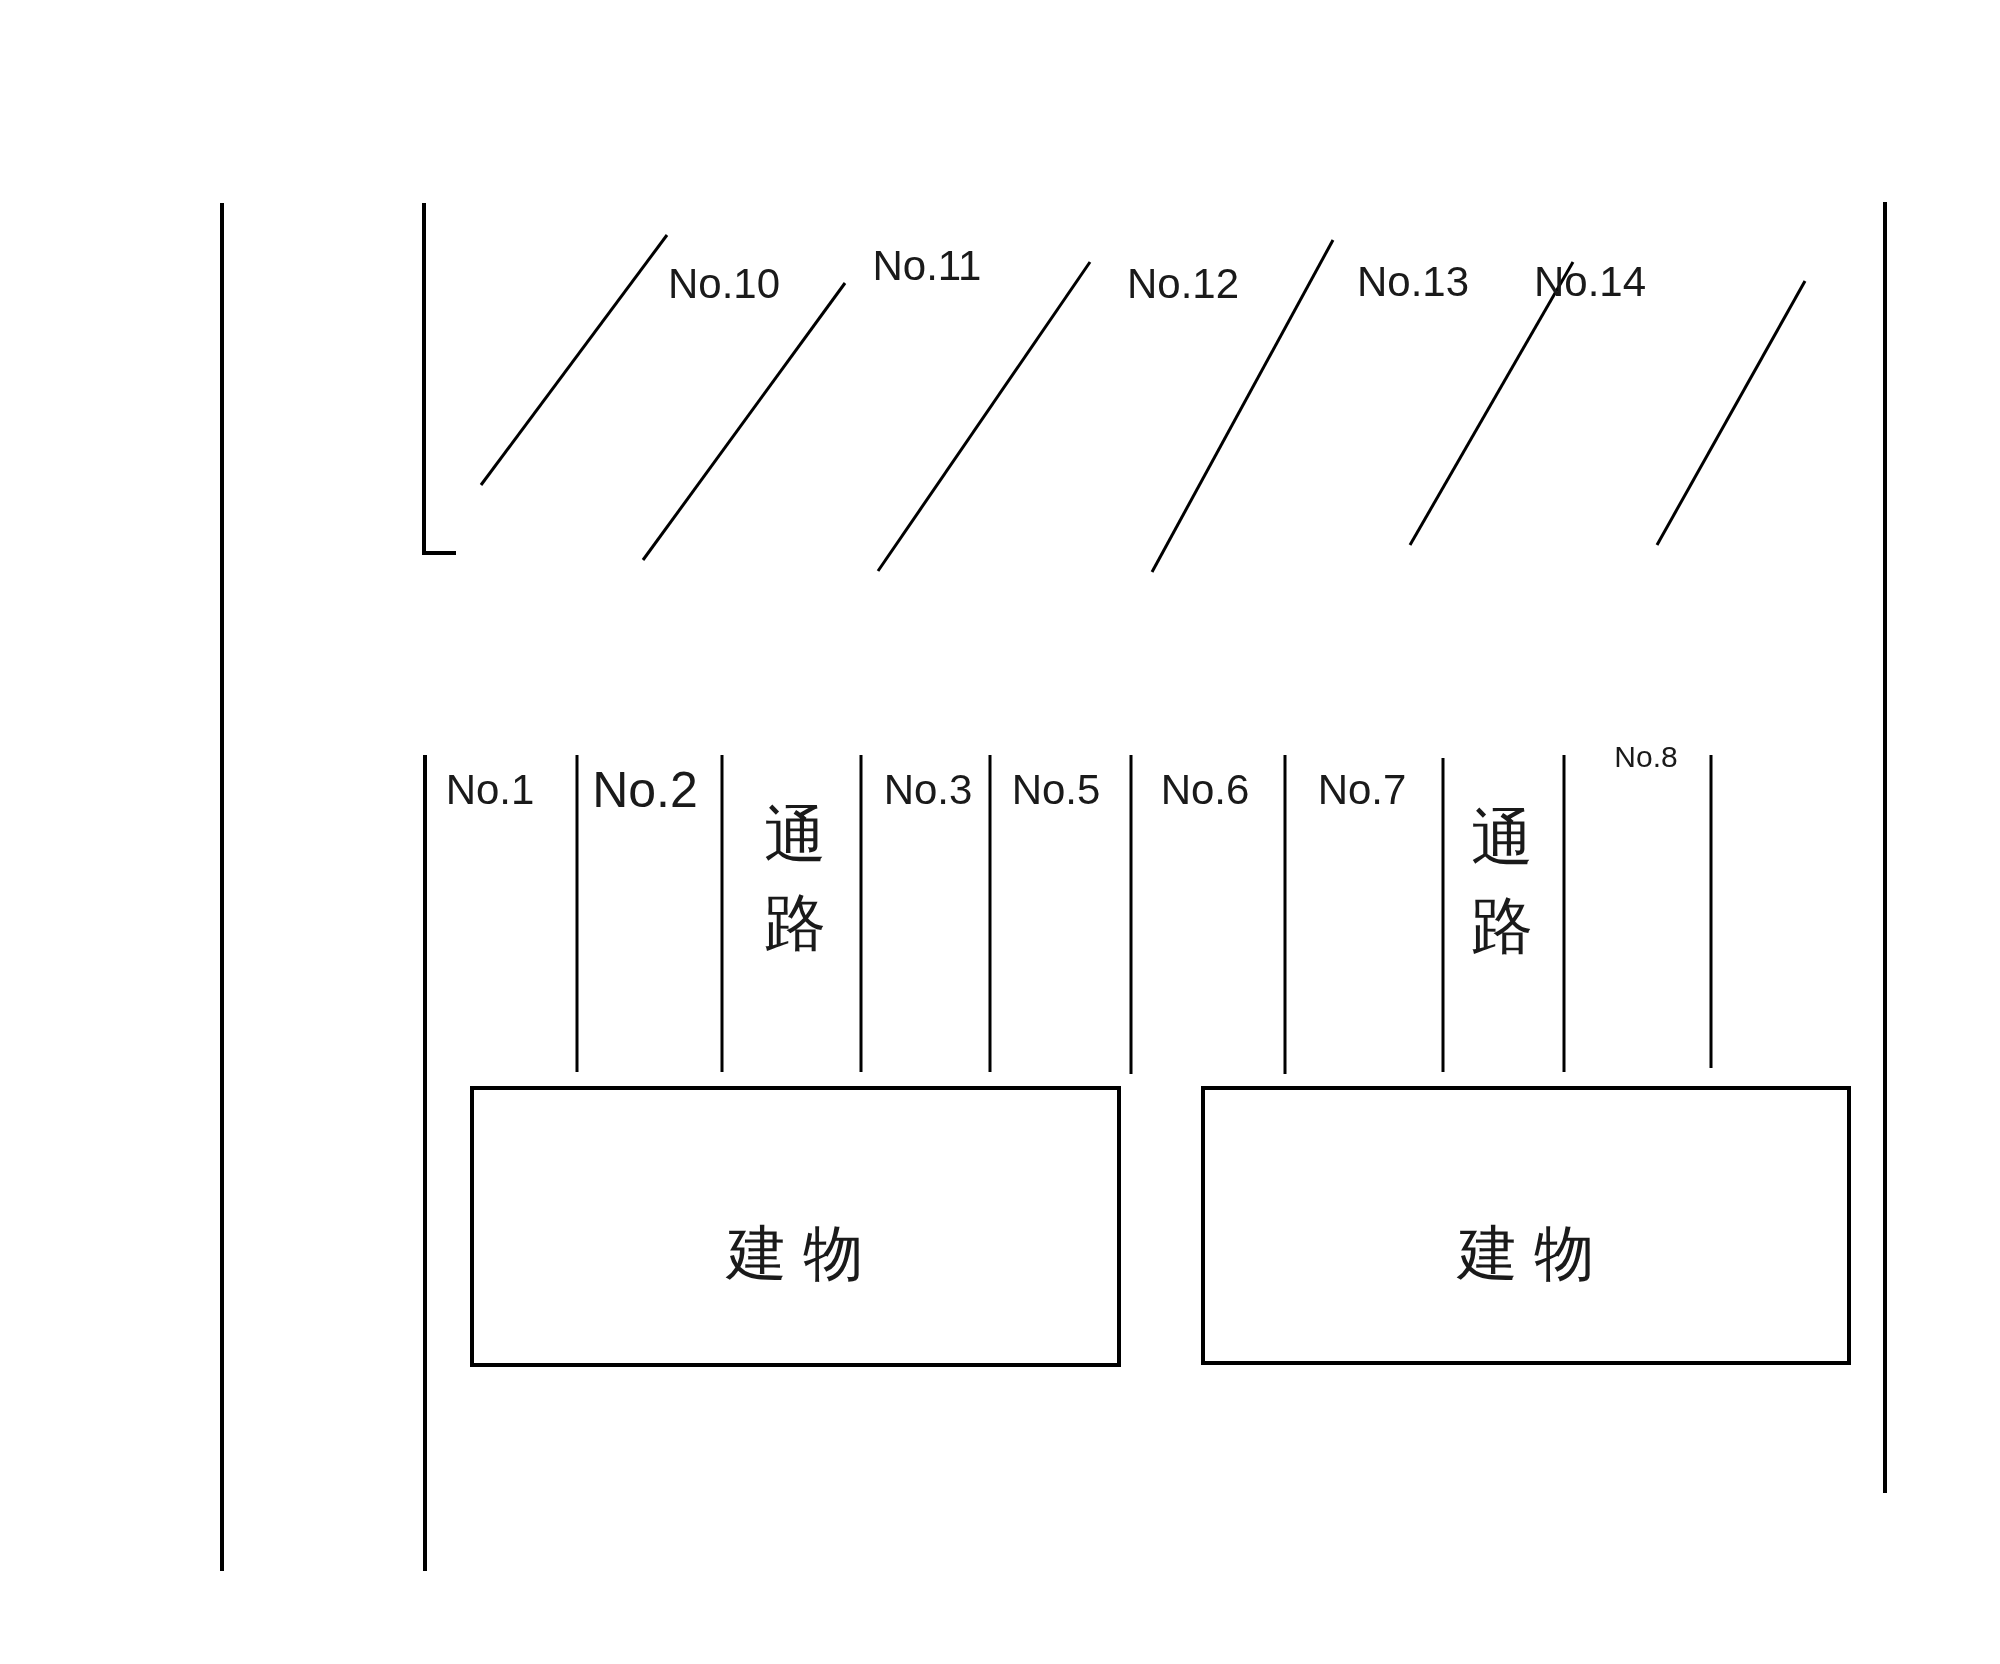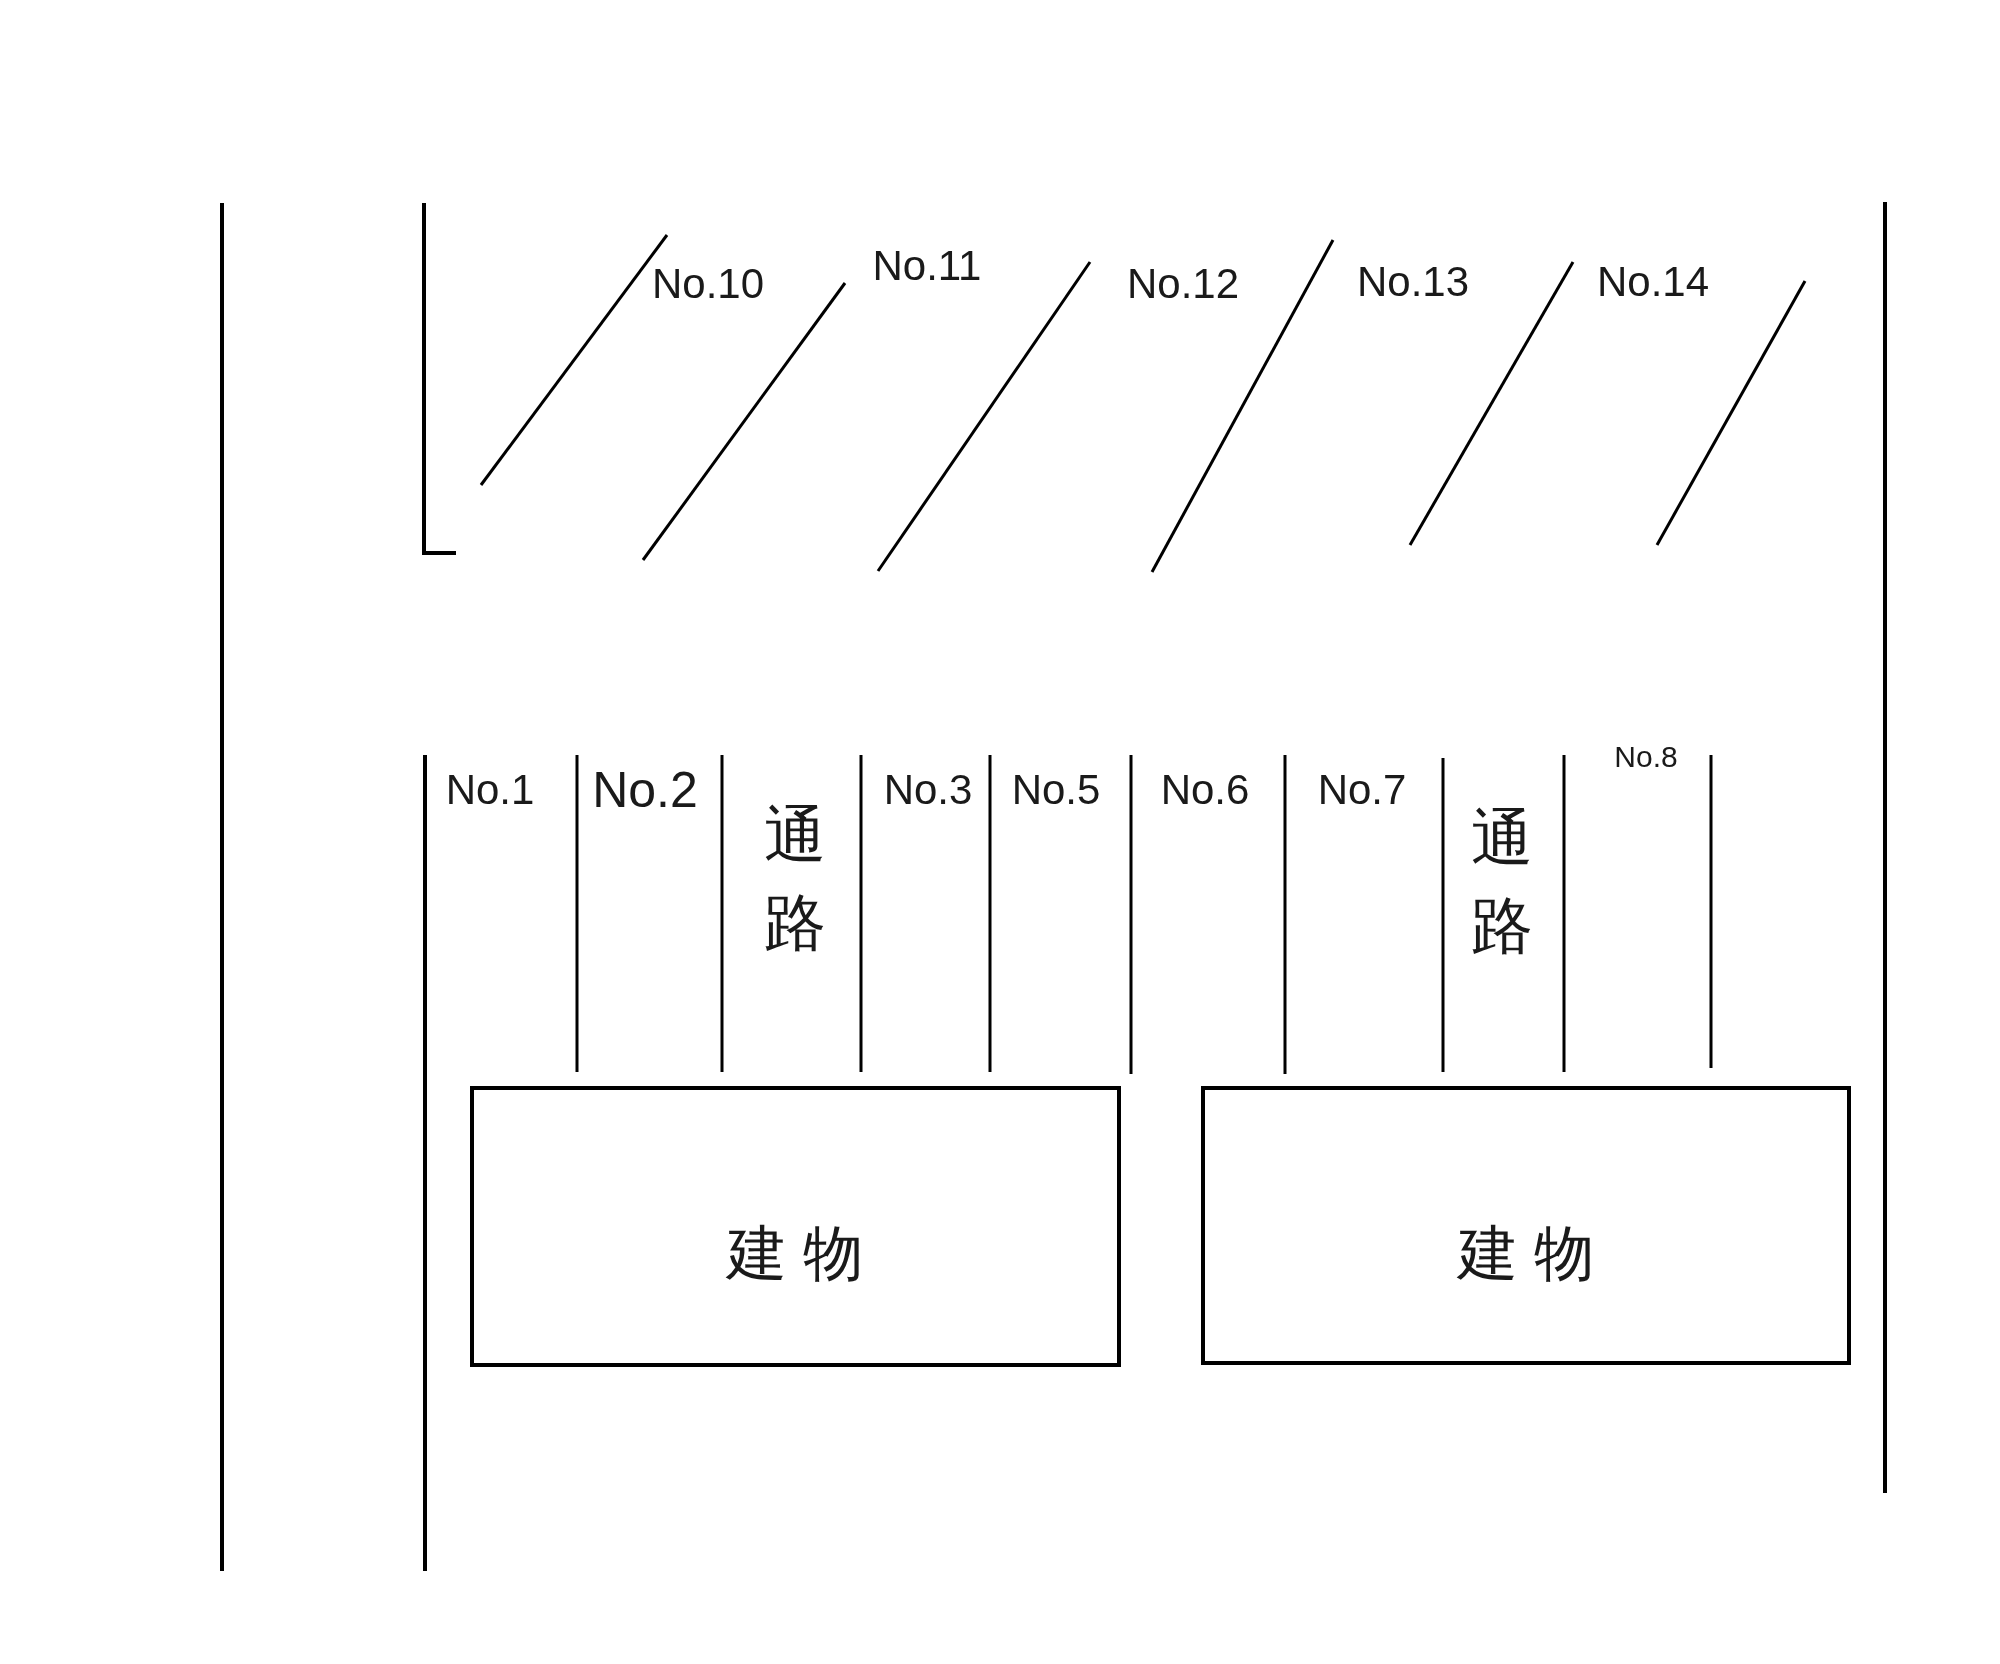--- a/index.html
+++ b/index.html
@@ -72,25 +72,25 @@
       <polyline points="990,755 990,1072" stroke="#000000" stroke-width="3"></polyline>
       <polyline points="1131,755 1131,1074" stroke="#000000" stroke-width="3"></polyline>
       <polyline points="1285,755 1285,1074" stroke="#000000" stroke-width="3"></polyline>
       <polyline points="1443,758 1443,1072" stroke="#000000" stroke-width="3"></polyline>
       <polyline points="1564,755 1564,1072" stroke="#000000" stroke-width="3"></polyline>
       <polyline points="1711,755 1711,1068" stroke="#000000" stroke-width="3"></polyline>
       <rect x="472" y="1088" width="647" height="277" stroke="#000000" stroke-width="4"></rect>
       <rect x="1203" y="1088" width="646" height="275" stroke="#000000" stroke-width="4"></rect>
     </svg>
   <div id="labels">
-      <div class="lbl" style="left: 708px; top: 284px; font-size: 42px; text-align: right;">No.10</div>
+      <div class="lbl" style="left: 724px; top: 284px; font-size: 42px; text-align: right;">No.10</div>
       <div class="lbl" style="left: 927px; top: 266px; font-size: 42px;">No.11</div>
       <div class="lbl" style="left: 1183px; top: 284px; font-size: 42px;">No.12</div>
       <div class="lbl" style="left: 1413px; top: 282px; font-size: 42px;">No.13</div>
-      <div class="lbl" style="left: 1653px; top: 282px; font-size: 42px;">No.14</div>
+      <div class="lbl" style="left: 1590px; top: 282px; font-size: 42px;">No.14</div>
       <div class="lbl" style="left: 490px; top: 790px; font-size: 42px;">No.1</div>
       <div class="lbl" style="left: 645px; top: 790px; font-size: 50px;">No.2</div>
       <div class="lbl vertical" style="left: 795px; top: 879px; font-size: 62px;">
         <span>通</span>
         <span>路</span>
       </div>
       <div class="lbl" style="left: 928px; top: 790px; font-size: 42px;">No.3</div>
       <div class="lbl" style="left: 1056px; top: 790px; font-size: 42px;">No.5</div>
       <div class="lbl" style="left: 1205px; top: 790px; font-size: 42px; text-align: right;">No.6</div>
       <div class="lbl" style="left: 1362px; top: 790px; font-size: 42px;">No.7</div>

